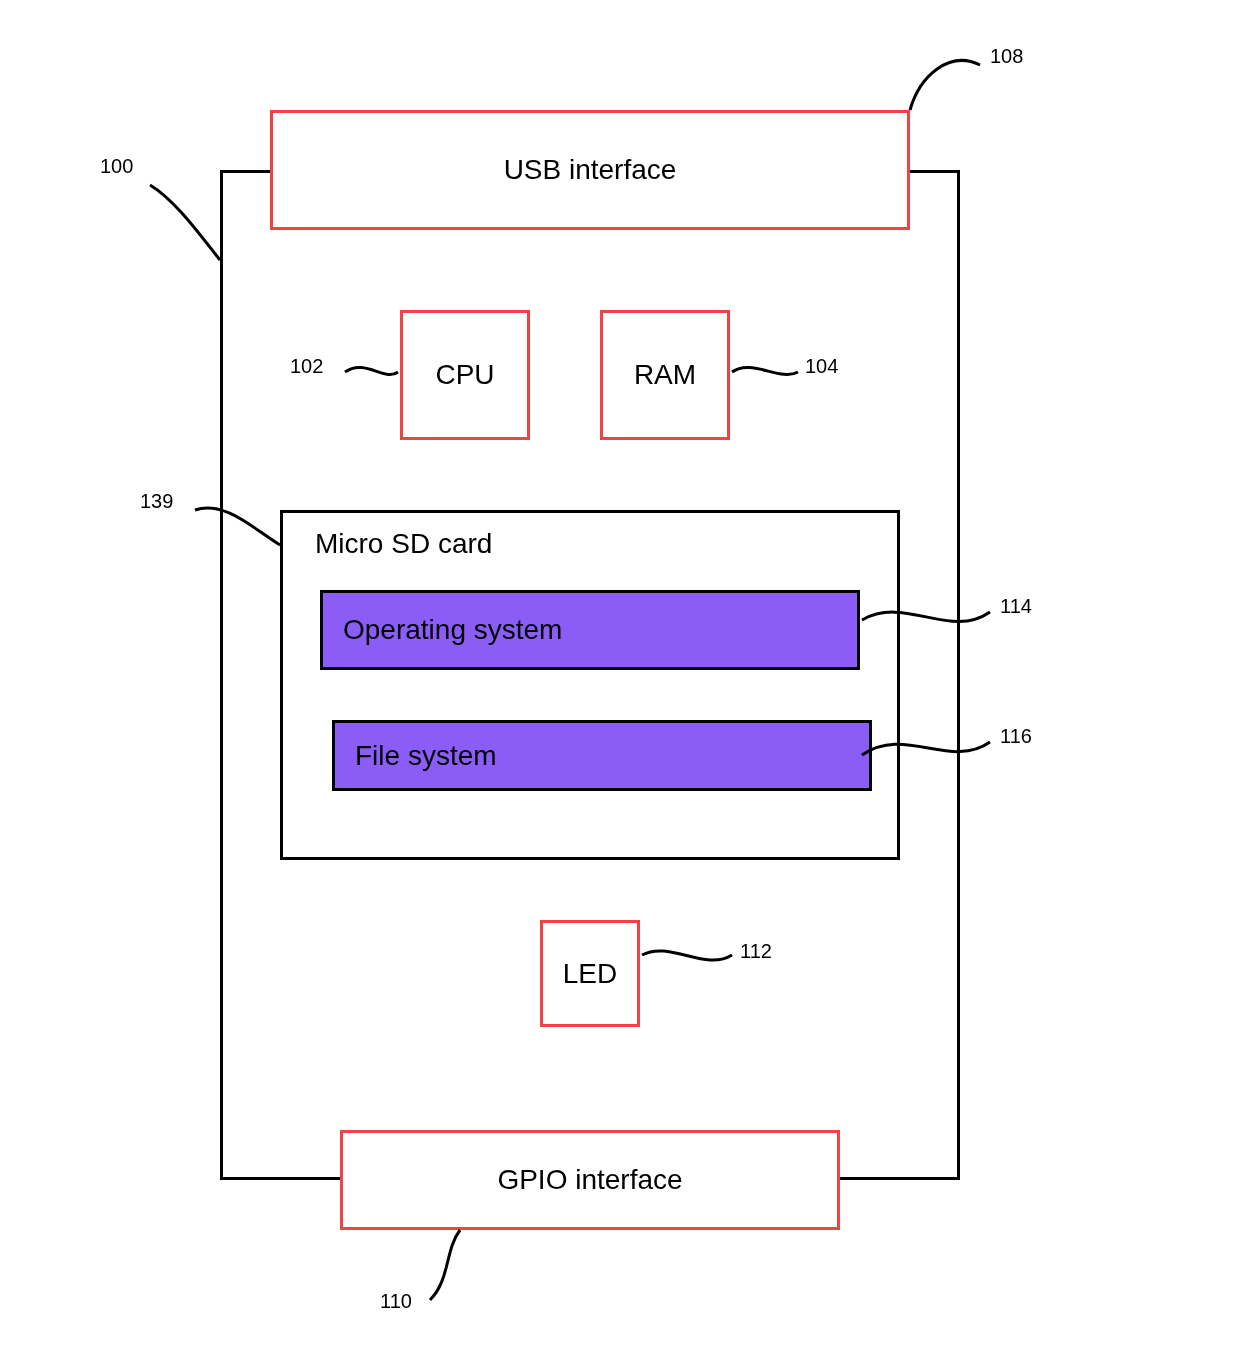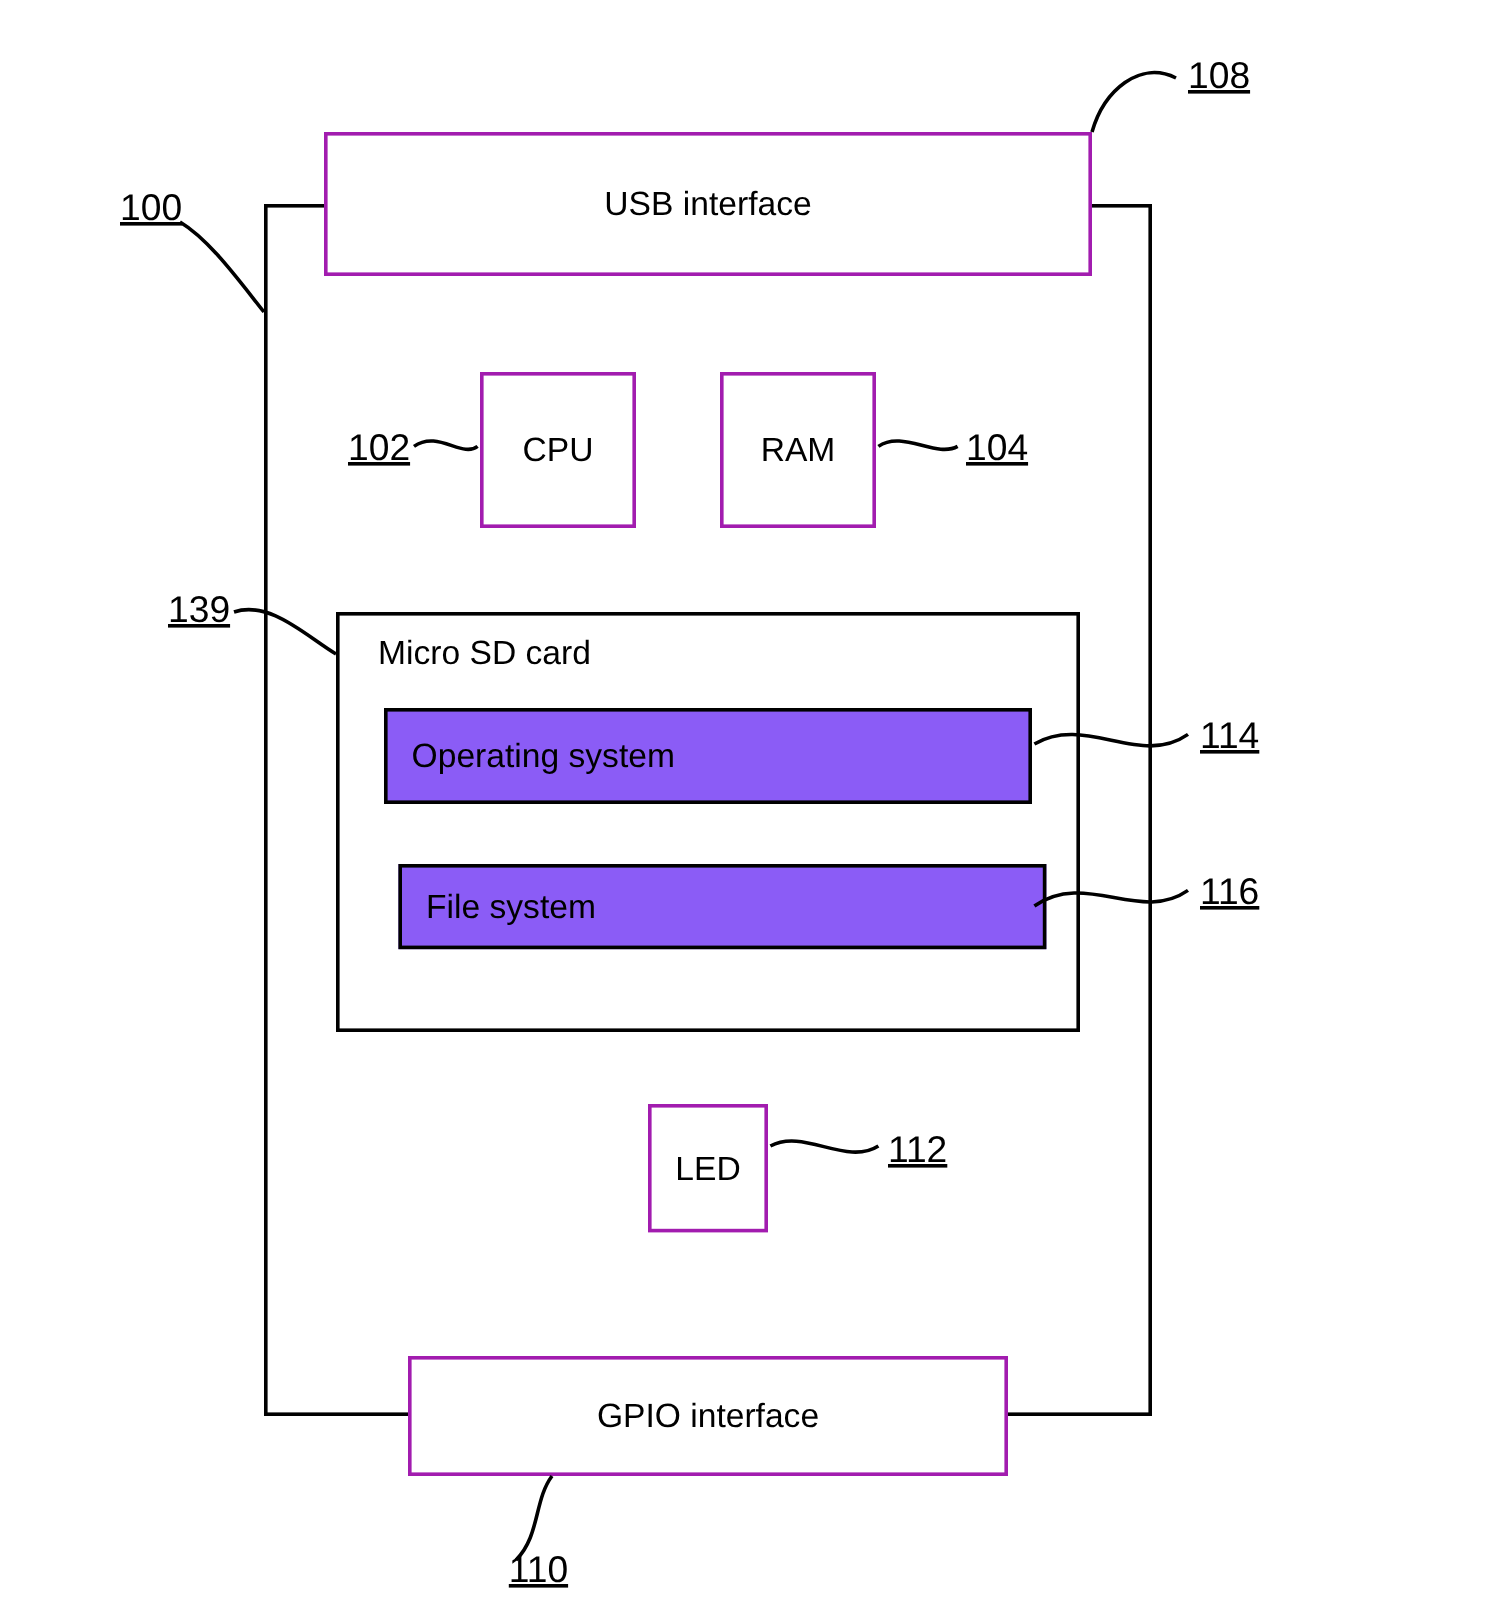--- a/index.html
+++ b/index.html
@@ -16,21 +16,21 @@
     }
     .container {
       position: absolute;
       top: 0;
       left: 0;
       width: 1240px;
       height: 1347px;
     }
     .box {
       position: absolute;
-      border: 3px solid #a21caf;
+      border: 3px solid #ef4444;
       background: #fff;
       display: flex;
       align-items: center;
       justify-content: center;
       font-size: 28px;
     }
     .main-box {
       position: absolute;
       border: 3px solid #000;
       background: #fff;
@@ -48,22 +48,21 @@
       position: absolute;
       border: 3px solid #000;
       background: #8b5cf6;
       display: flex;
       align-items: center;
       padding-left: 20px;
       font-size: 28px;
     }
     .label {
       position: absolute;
-      font-size: 31px;
-      text-decoration: underline;
+      font-size: 20px;
     }
     .leader {
       position: absolute;
       stroke: #000;
       stroke-width: 3;
       fill: none;
     }
   </style>
 </head>
 <body>
@@ -105,21 +104,21 @@
   </div>
 
   <span class="label" style="left:990px; top:45px;">108</span>
   <span class="label" style="left:100px; top:155px;">100</span>
   <span class="label" style="left:290px; top:355px;">102</span>
   <span class="label" style="left:805px; top:355px;">104</span>
   <span class="label" style="left:140px; top:490px;">139</span>
   <span class="label" style="left:1000px; top:595px;">114</span>
   <span class="label" style="left:1000px; top:725px;">116</span>
   <span class="label" style="left:740px; top:940px;">112</span>
-  <span class="label" style="left:380px; top:1290px;margin-left:44px;">110</span>
+  <span class="label" style="left:380px; top:1290px;">110</span>
 
   <svg class="leader" style="left:0; top:0; width:1240px; height:1347px; position:absolute;">
 
     <path d="M 980 65 C 950 50, 920 75, 910 110"></path>
 
     <path d="M 150 185 C 175 200, 200 235, 220 260"></path>
 
     <path d="M 345 372 C 365 358, 385 382, 398 372"></path>
 
     <path d="M 732 372 C 752 358, 780 382, 798 372"></path>

